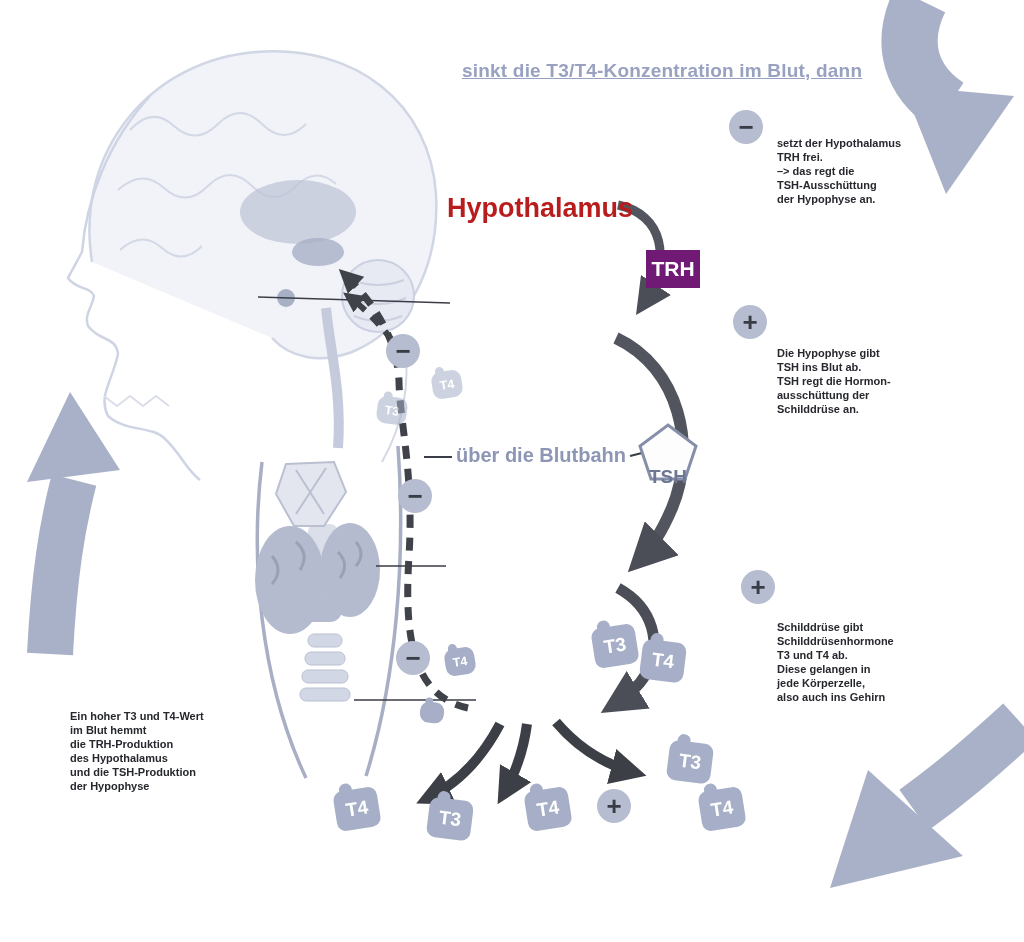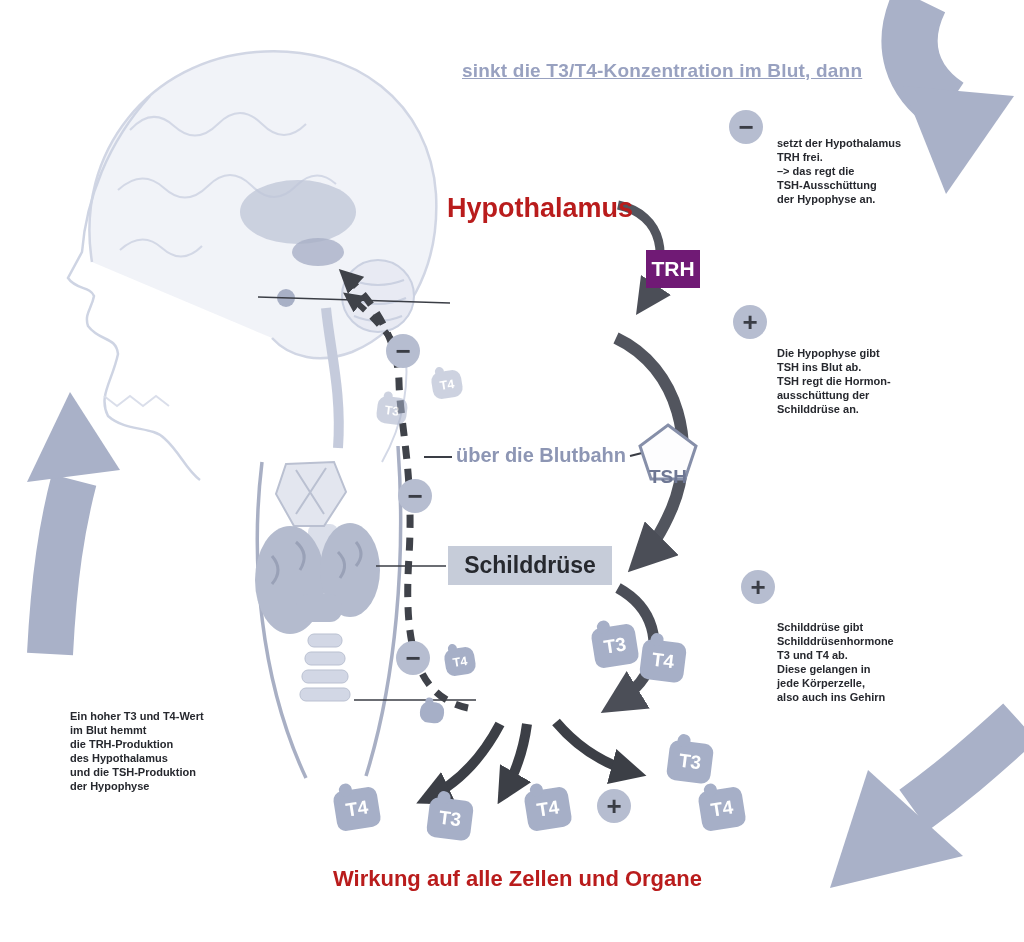--- a/index.html
+++ b/index.html
@@ -123,24 +123,22 @@
 
   <div class="blutbahn" style="left:456px;top:444px;">über die Blutbahn</div>
 
   <div class="pentagon" style="left:637px;top:422px;">
     <svg width="62" height="60">
       <polygon points="31,3 59,24 48,57 14,57 3,24" fill="#fdfdfe" stroke="#868fa9" stroke-width="3"></polygon>
     </svg>
     <span>TSH</span>
   </div>
 
-  <div class="node-box" style="left:448px;top:546px;width:164px;height:39px;font-size:23px;">Schilddrüse</div>
 
 
-  <div class="label" style="left:333px;top:866px;font-size:22px;">Wirkung auf alle Zellen und Organe</div>
 
   <div class="annotation" style="left:777px;top:137px;width:236px;">setzt der Hypothalamus
 TRH frei.
 –&gt; das regt die
 TSH-Ausschüttung
 der Hypophyse an.</div>
   <div class="annotation" style="left:777px;top:347px;width:236px;">Die Hypophyse gibt
 TSH ins Blut ab.
 TSH regt die Hormon-
 ausschüttung der

